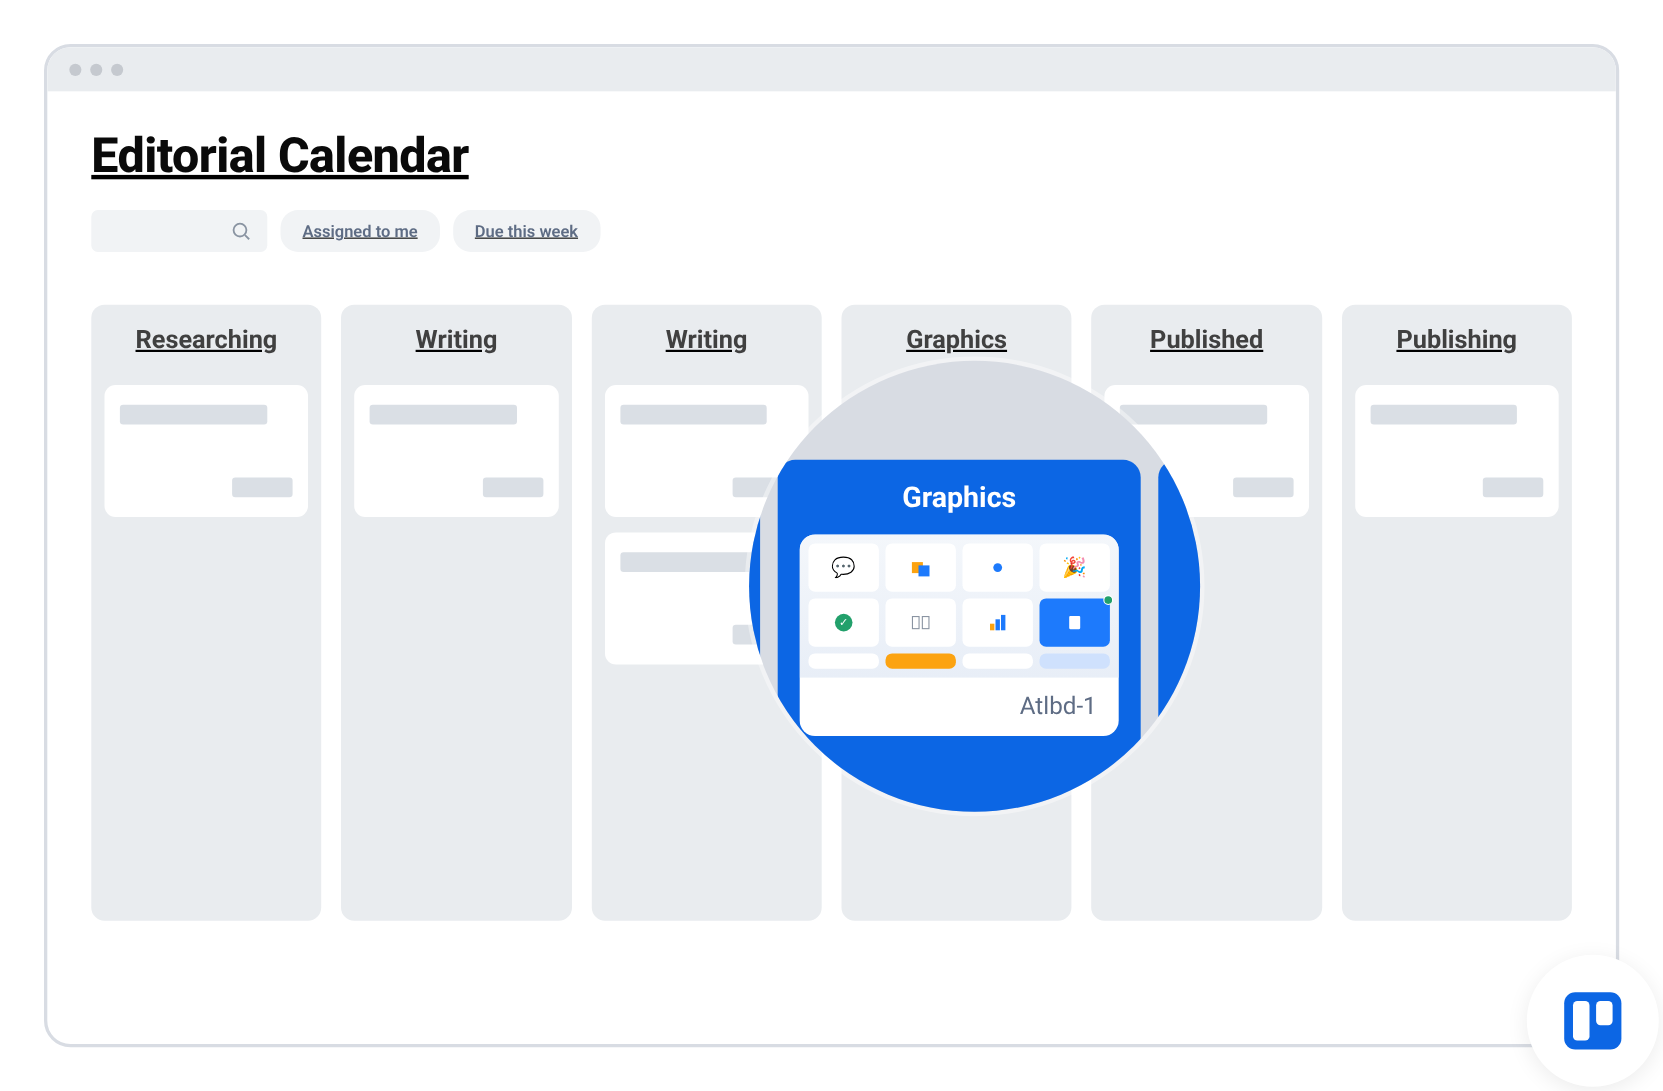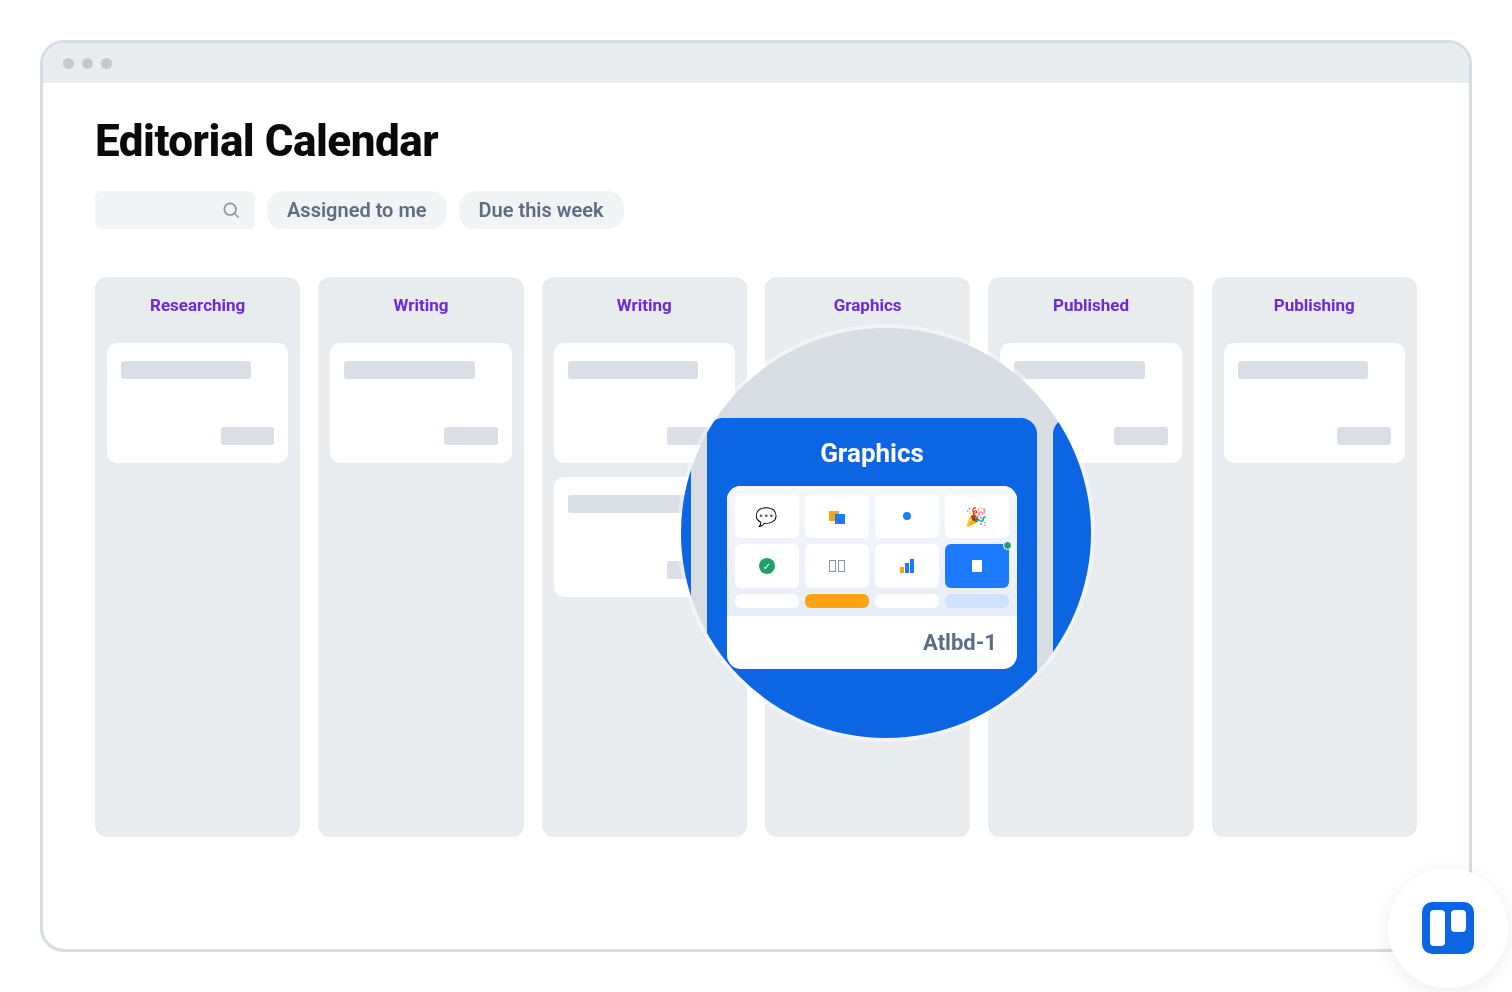--- a/index.html
+++ b/index.html
@@ -32,21 +32,22 @@
       padding: 0 20px;
       gap: 8px;
     }
     .traffic-light {
       width: 11px;
       height: 11px;
       border-radius: 50%;
       background: #c5c9cf;
     }
     .content {
-      padding: 32px 52px;
+      padding: 32px 40px;
+      text-decoration: underline;
     }
     .page-title {
       font-size: 44px;
       font-weight: 800;
       color: #0a0a0a;
       letter-spacing: -0.5px;
       margin-bottom: 24px;
     }
     .toolbar {
       display: flex;
@@ -68,40 +69,40 @@
       height: 20px;
       color: #8a94a2;
     }
     .filter-chip {
       height: 38px;
       padding: 0 20px;
       background: #f1f3f5;
       border-radius: 16px;
       display: flex;
       align-items: center;
-      font-size: 20px;
+      font-size: 15px;
       font-weight: 600;
       color: #5e6c84;
       cursor: pointer;
     }
     .board {
       display: flex;
       gap: 18px;
     }
     .column {
       width: 210px;
       background: #e9ecef;
       border-radius: 12px;
       padding: 18px 12px;
       min-height: 560px;
     }
     .column-header {
-      font-size: 17px;
+      font-size: 23px;
       font-weight: 700;
-      color: #6d28d9;
+      color: #404040;
       text-align: center;
       margin-bottom: 28px;
     }
     .card {
       background: #ffffff;
       border-radius: 10px;
       padding: 18px 14px;
       margin-bottom: 14px;
     }
     .skeleton-line {
@@ -183,21 +184,21 @@
       display: flex;
       align-items: center;
       justify-content: center;
       font-size: 18px;
     }
     .mag-card-footer {
       padding: 14px 20px;
       text-align: right;
       font-size: 22px;
       color: #5e6c84;
-      font-weight: 700;
+      font-weight: 400;
     }
 
     
     .app-badge {
       position: absolute;
       bottom: 4px;
       right: 4px;
       width: 120px;
       height: 120px;
       background: #ffffff;

